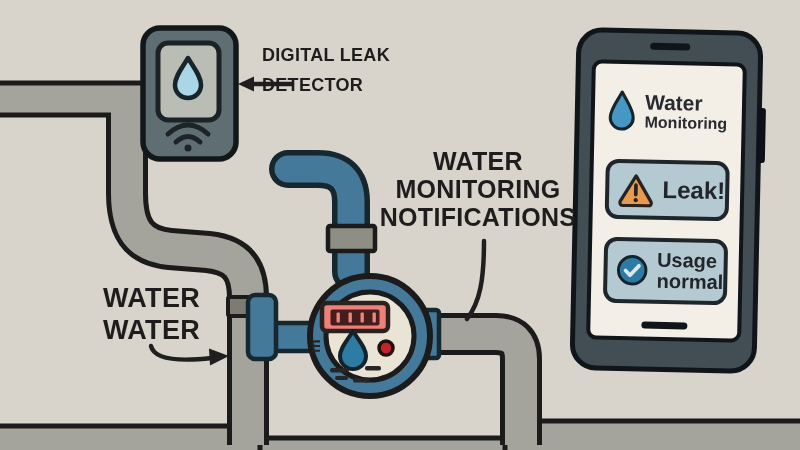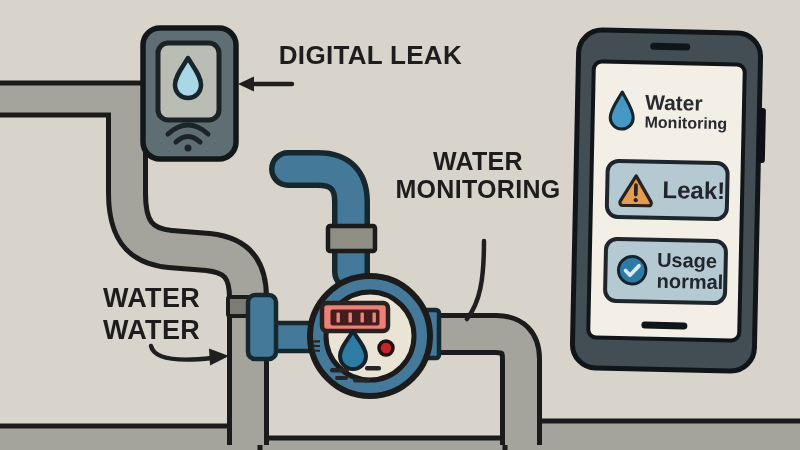--- a/index.html
+++ b/index.html
@@ -1,21 +1,21 @@
 <!DOCTYPE html>
 <html><head>
 <meta charset="utf-8">
 <style>
   html,body{margin:0;padding:0;background:#d8d4cb;}
   #stage{position:relative;width:800px;height:450px;overflow:hidden;
          font-family:"Liberation Sans",sans-serif;background:#d8d4cb;}
   #drawing{position:absolute;left:0;top:0;z-index:1;}
 
   .lbl{position:absolute;z-index:3;font-weight:700;color:#1d1d1d;letter-spacing:.3px;}
-  .lbl-digital{left:262px;top:40px;width:200px;text-align:right;font-size:26px;line-height:30px;}
+  .lbl-digital{left:262px;top:40px;width:200px;text-align:left;font-size:18px;line-height:30px;}
   .lbl-wmn{left:378px;top:147px;width:200px;text-align:center;font-size:25px;line-height:28px;}
   .lbl-meter{left:103px;top:282px;font-size:27px;line-height:32px;}
 
   .phone{position:absolute;z-index:2;left:573px;top:29px;width:187px;height:343px;
          background:#434d54;border:5px solid #10151a;border-radius:26px;
          transform:rotate(1.2deg);box-sizing:border-box;}
   .speaker{position:absolute;left:50%;transform:translateX(-50%);top:9px;width:40px;height:7px;
            background:#10151a;border-radius:4px;}
   .side-btn{position:absolute;right:-9px;top:72px;width:8px;height:55px;background:#0d1115;border-radius:3px;}
   .home-bar{position:absolute;left:50%;transform:translateX(-50%);bottom:8px;width:46px;height:7px;
@@ -105,24 +105,26 @@
     </g>
     <g>
       <path d="M 151,346 C 154,359 176,362 212,358" fill="none" stroke="#1f1f1f" stroke-width="4.5" stroke-linecap="round"></path>
       <polygon points="229,356 209,348.5 210,365.5" fill="#1f1f1f"></polygon>
     </g>
     <path d="M 484,241 C 484,280 480,302 467,319" fill="none" stroke="#1f1f1f" stroke-width="4.5" stroke-linecap="round"></path>
   </svg>
 
   <div class="lbl lbl-digital">
     <div>DIGITAL LEAK</div>
+    <div>DETECTOR</div>
   </div>
   <div class="lbl lbl-wmn">
     <div>WATER</div>
     <div>MONITORING</div>
+    <div>NOTIFICATIONS</div>
   </div>
   <div class="lbl lbl-meter">
     <div>WATER</div>
     <div>WATER</div>
   </div>
 
   <div class="phone">
     <div class="speaker"></div>
     <div class="side-btn"></div>
     <div class="screen">

